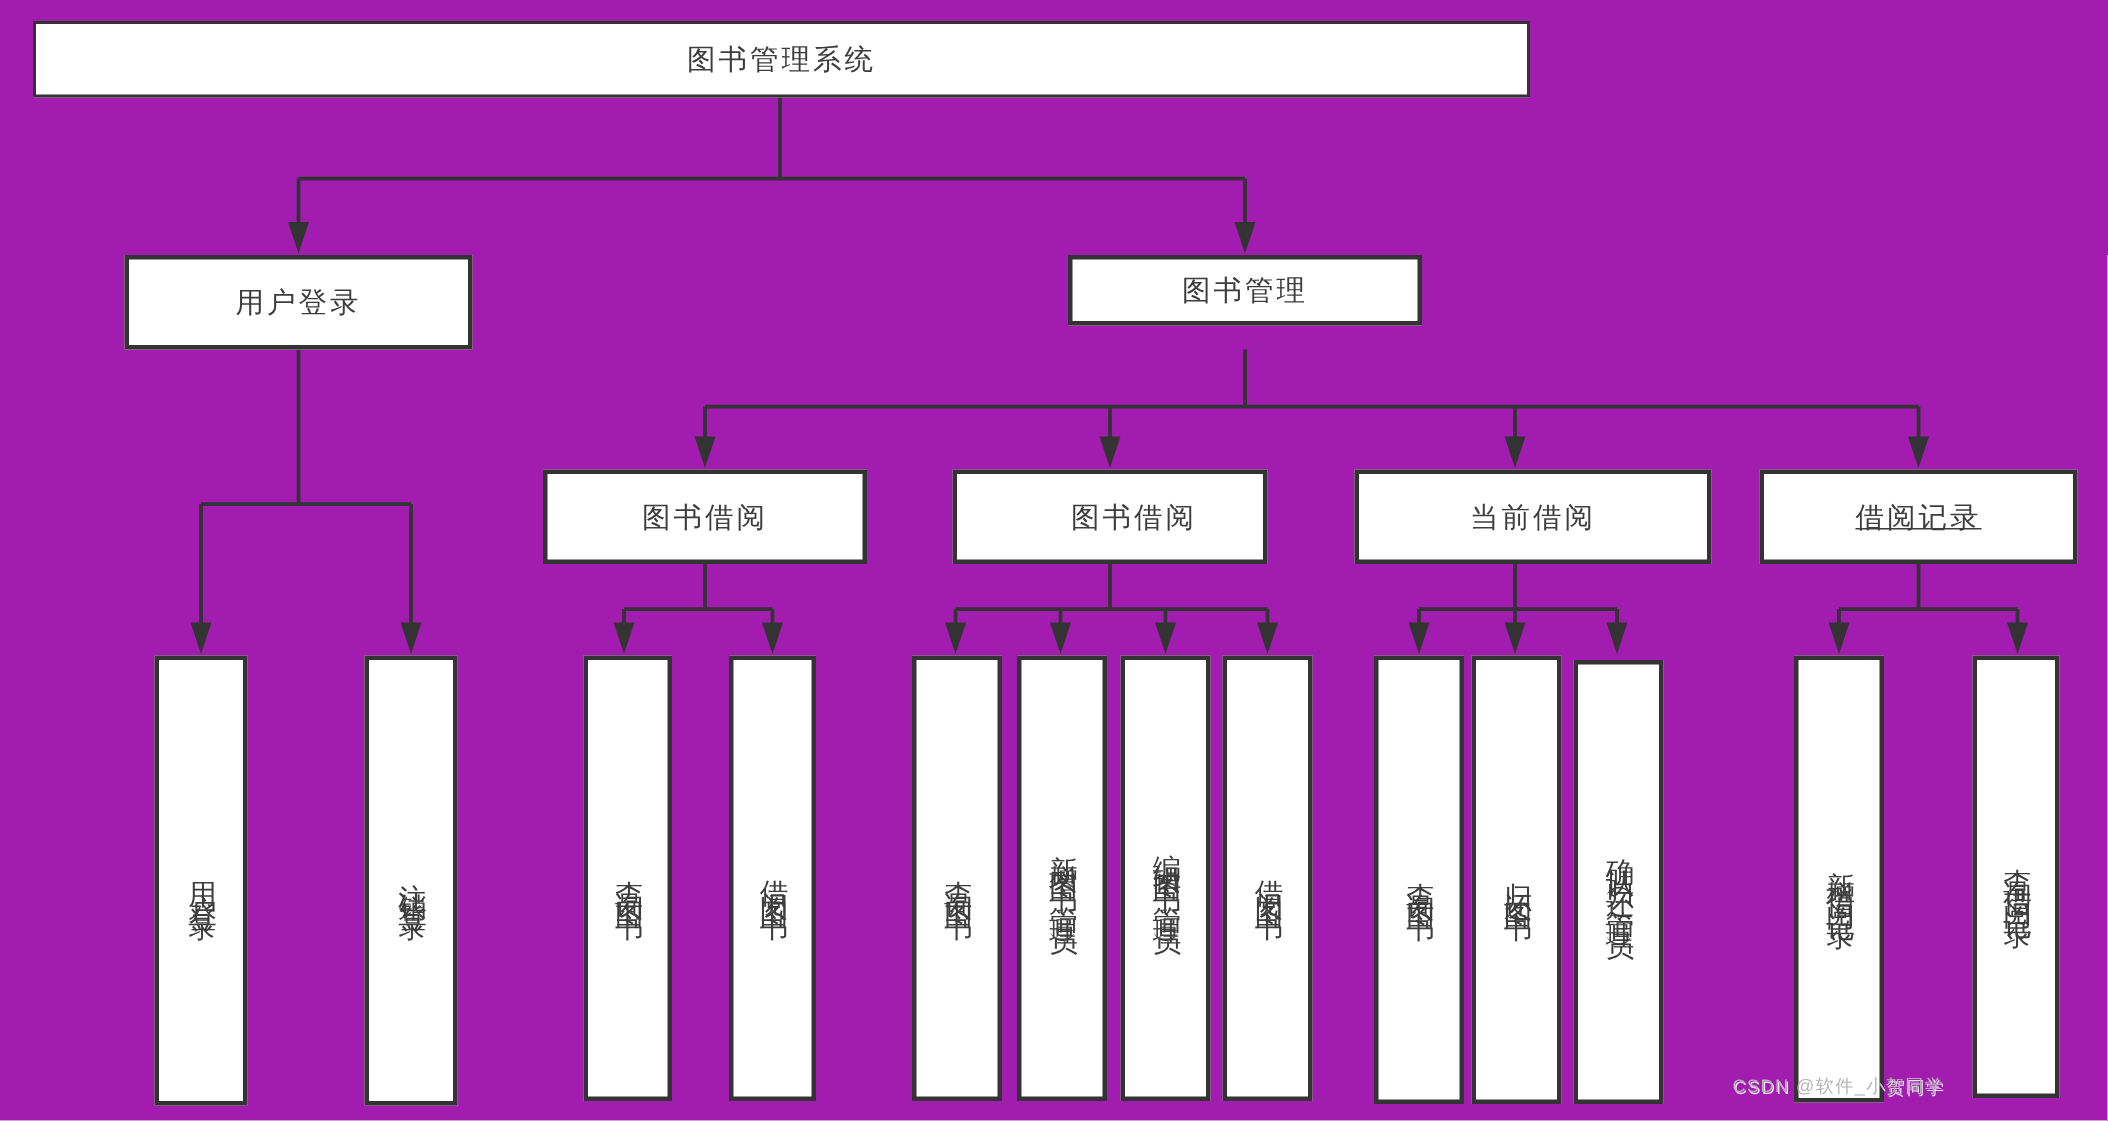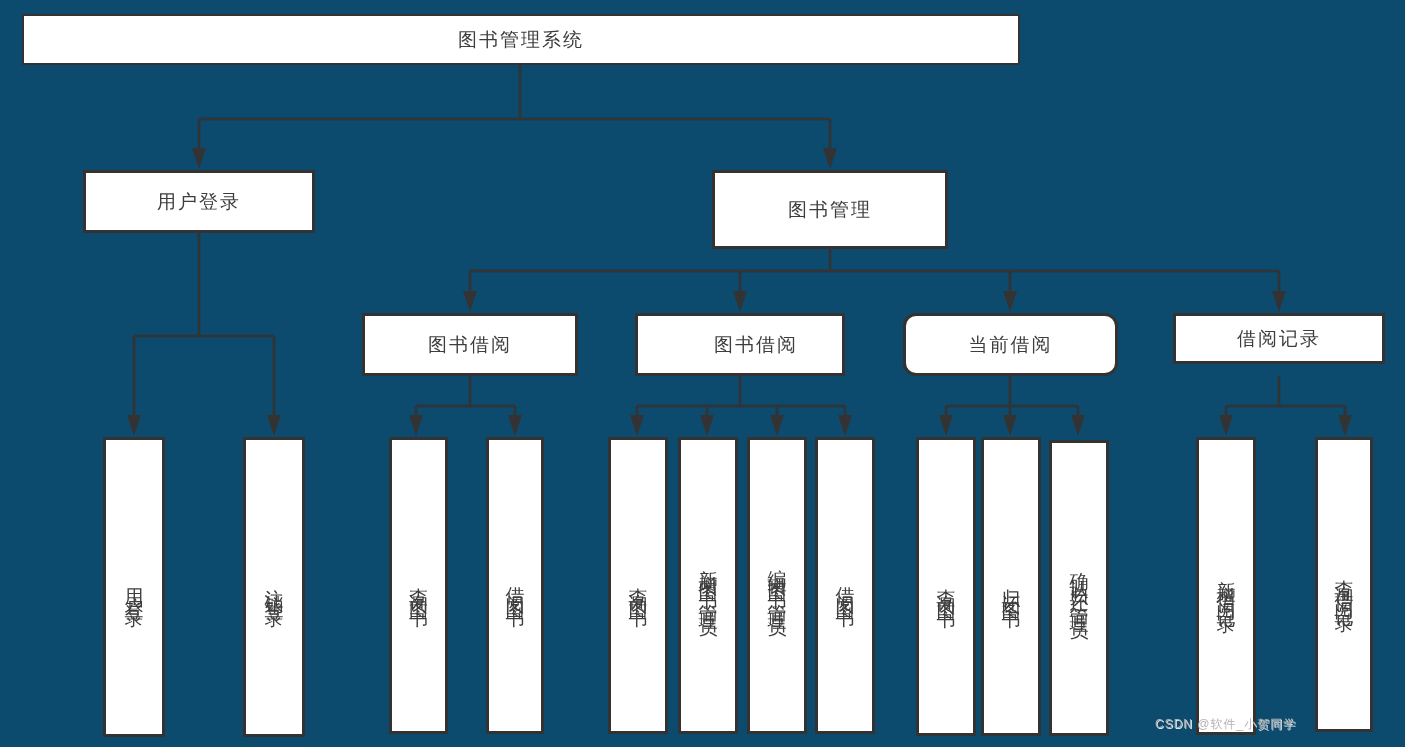--- a/index.html
+++ b/index.html
@@ -5,21 +5,21 @@
   html, body {
     margin: 0;
     padding: 0;
     background: #ffffff;
     font-family: "Liberation Sans", "DejaVu Sans", sans-serif;
   }
   #canvas {
     position: relative;
     width: 1405px;
     height: 747px;
-    background: #0c4a6e;
+    background: #a21caf;
     overflow: hidden;
   }
   #connector-layer {
     position: absolute;
     left: 0;
     top: 0;
     width: 1405px;
     height: 747px;
     z-index: 1;
   }
@@ -122,26 +122,26 @@
       <polygon points="1003,415 1017,415 1010,436"></polygon>
       <polygon points="1071,415 1085,415 1078,436"></polygon>
       <polygon points="1219,415 1233,415 1226,436"></polygon>
       <polygon points="1338,415 1352,415 1345,436"></polygon>
     </g>
   </svg>
 
   <div class="node root" style="left:22px; top:14px; width:998px; height:51px;">图书管理系统</div>
 
   <div class="node" style="left:83px; top:170px; width:232px; height:63px;">用户登录</div>
-  <div class="node" style="left:712px; top:170px; width:236px; height:79px;">图书管理</div>
+  <div class="node" style="left:712px; top:170px; width:236px; height:47px;">图书管理</div>
 
   <div class="node" style="left:362px; top:313px; width:216px; height:63px;">图书借阅</div>
   <div class="node" style="left:635px; top:313px; width:210px; height:63px;padding-left:32px;">图书借阅</div>
-  <div class="node" style="left:903px; top:313px; width:215px; height:63px;border-radius:13px;">当前借阅</div>
-  <div class="node" style="left:1173px; top:313px; width:212px; height:51px;">借阅记录</div>
+  <div class="node" style="left:903px; top:313px; width:238px; height:63px;">当前借阅</div>
+  <div class="node" style="left:1173px; top:313px; width:212px; height:63px;text-decoration:underline;">借阅记录</div>
 
   <div class="node vertical" style="left:103px; top:437px; width:62px; height:300px;">用户登录</div>
   <div class="node vertical" style="left:243px; top:437px; width:62px; height:300px;">注销登录</div>
 
   <div class="node vertical" style="left:389px; top:437px; width:59px; height:297px;">查询图书</div>
   <div class="node vertical" style="left:486px; top:437px; width:58px; height:297px;">借阅图书</div>
 
   <div class="node vertical" style="left:608px; top:437px; width:60px; height:297px;">查询图书</div>
   <div class="node vertical" style="left:678px; top:437px; width:60px; height:297px;">新增图书（管理员）</div>
   <div class="node vertical" style="left:747px; top:437px; width:60px; height:297px;">编辑图书（管理员）</div>

